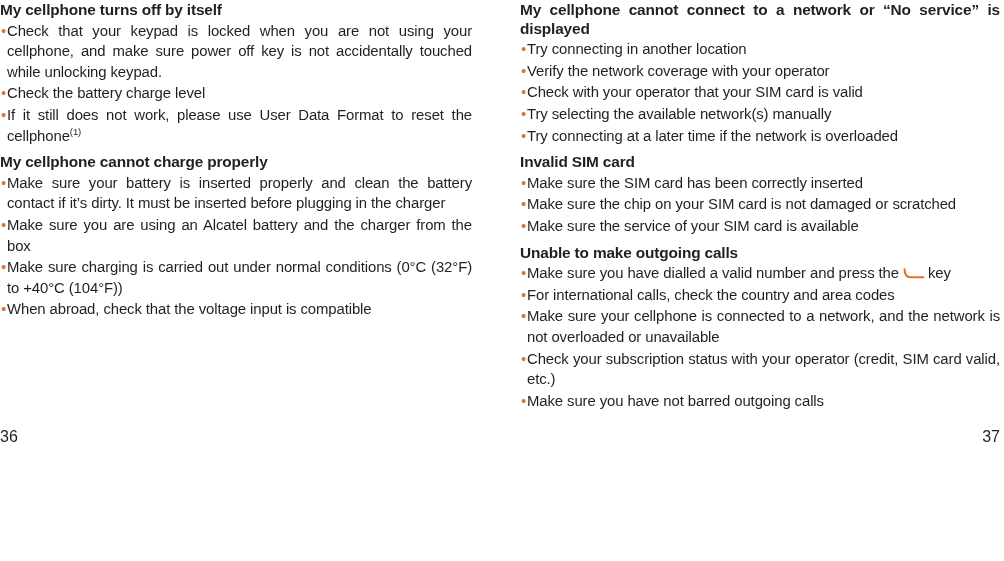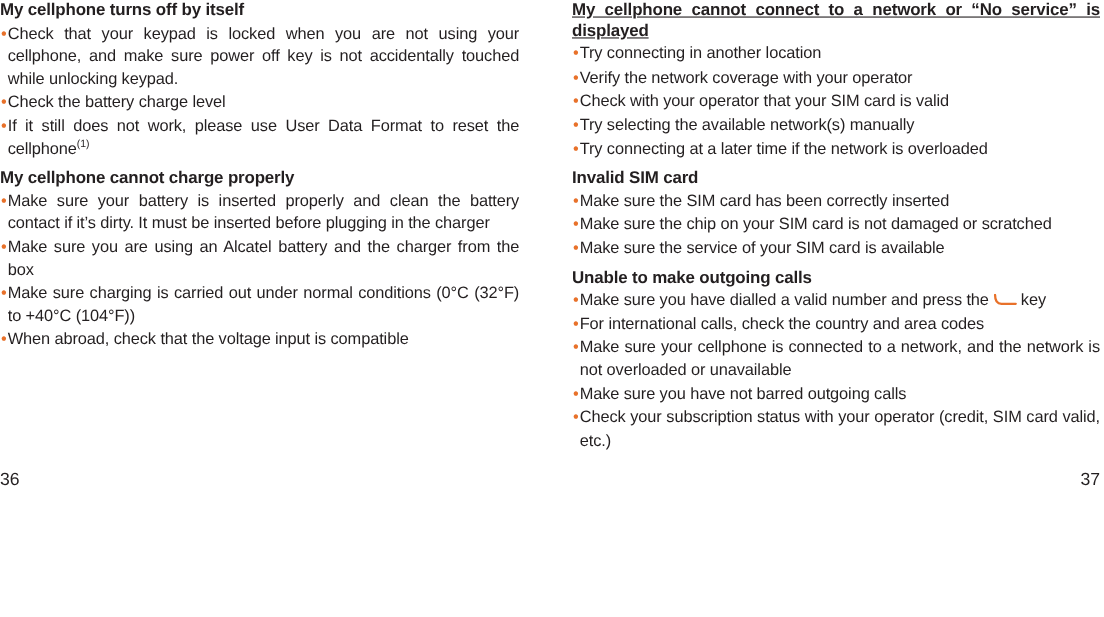--- a/index.html
+++ b/index.html
@@ -41,21 +41,20 @@
     font-size: 15.4px;
     font-weight: bold;
     line-height: 18.6px;
     margin: 0 0 1px 0;
     letter-spacing: -0.15px;
     color: #231f20;
   }
   h2.section-heading.justify {
     text-align: justify;
     text-align-last: left;
-    text-decoration: underline;
   }
   .col-left h2.section-heading {
     margin-top: 0;
   }
   .block + .block h2.section-heading {
     margin-top: 7px;
   }
   ul.bullets {
     list-style: none;
     margin: 0;
@@ -209,24 +208,24 @@
               </span><span>key</span>
             </span>
           </li>
           <li>
             <span>For international calls, check the country and area codes</span>
           </li>
           <li>
             <span>Make sure your cellphone is connected to a network, and the network is not overloaded or unavailable</span>
           </li>
           <li>
+            <span>Check your subscription status with your operator (credit, SIM card valid, etc.)</span>
+          </li>
+          <li>
             <span>Make sure you have not barred outgoing calls</span>
-          </li>
-          <li>
-            <span>Check your subscription status with your operator (credit, SIM card valid, etc.)</span>
           </li>
         </ul>
       </div>
 
     </div>
     <div class="page-number right">37</div>
   </div>
 
 </div>
 

